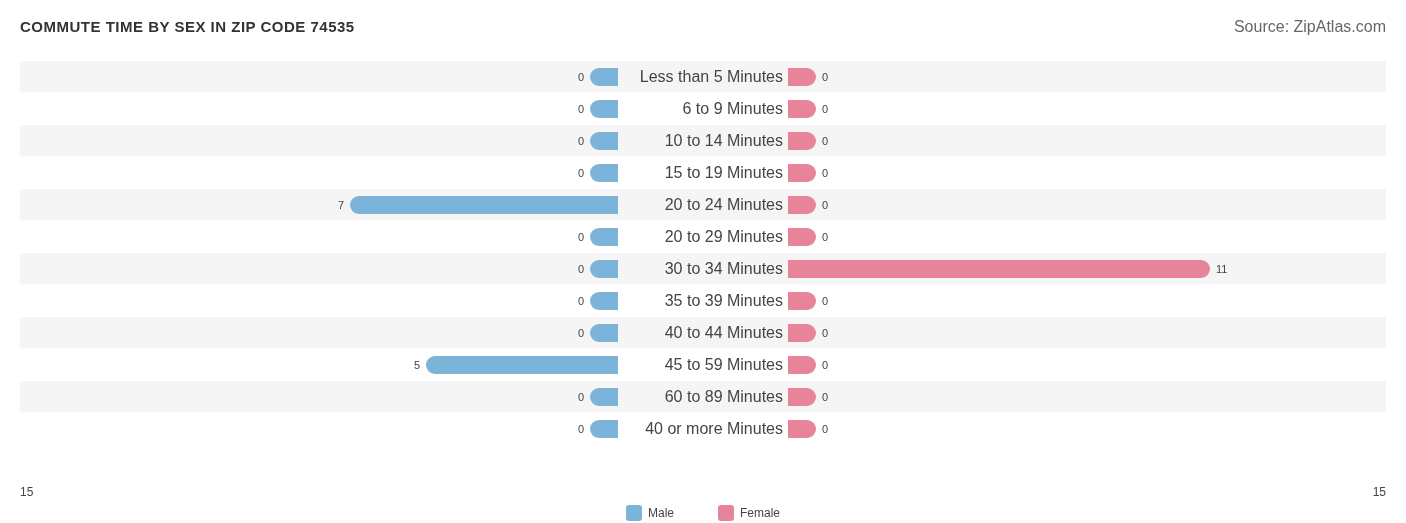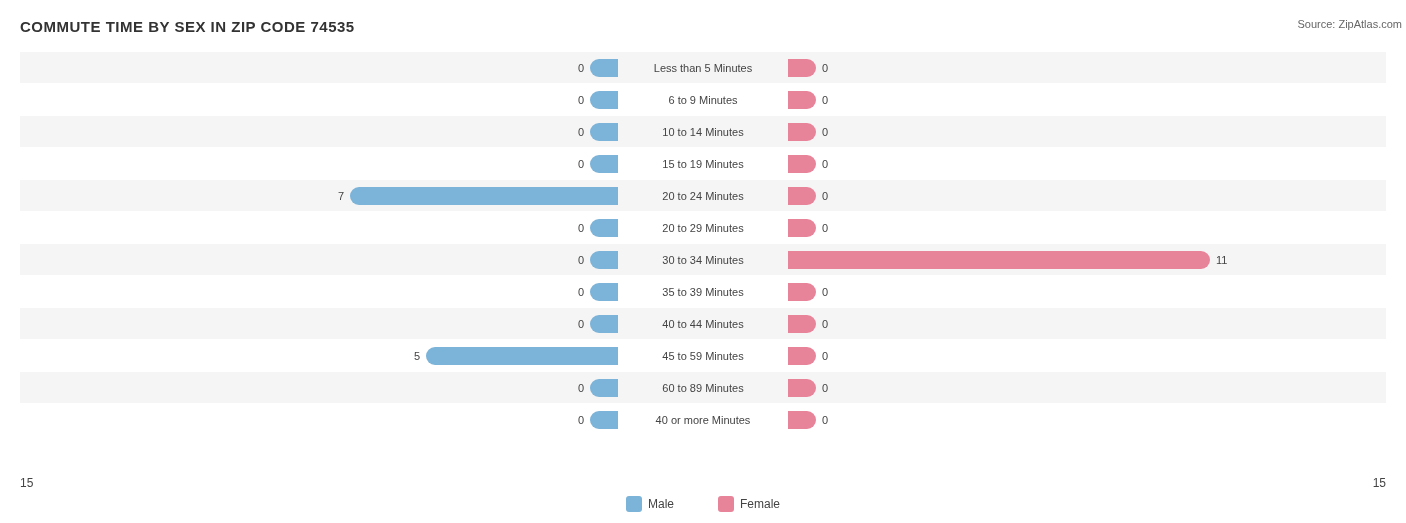--- a/index.html
+++ b/index.html
@@ -15,27 +15,27 @@
       height: 523px;
       padding: 18px 20px 30px 20px;
       position: relative;
     }
     .title {
       font-size: 15px;
       font-weight: bold;
       color: #333;
       text-transform: uppercase;
       letter-spacing: 0.5px;
-      margin-bottom: 17px;
+      margin-bottom: 26px;
     }
     .source {
       position: absolute;
       top: 18px;
-      right: 4px;
-      font-size: 11px;
+      right: 20px;
+      font-size: 16px;
       color: #666;
     }
     .chart-area {
       position: relative;
       width: 100%;
       height: 420px;
     }
     .bar-row {
       display: flex;
       align-items: center;
@@ -59,22 +59,22 @@
     .right-section {
       width: 620px;
       display: flex;
       align-items: center;
       justify-content: flex-start;
       padding-left: 5px;
       height: 100%;
     }
     .label-section {
       width: 160px;
-      text-align: center;
-      font-size: 11px;
+      text-align: right;
+      font-size: 16px;
       color: #444;
       flex-shrink: 0;
     }
     .bar-male {
       background: #7bb3d9;
       height: 18px;
       border-radius: 9px 0 0 9px;
       display: flex;
       align-items: center;
       justify-content: flex-start;

